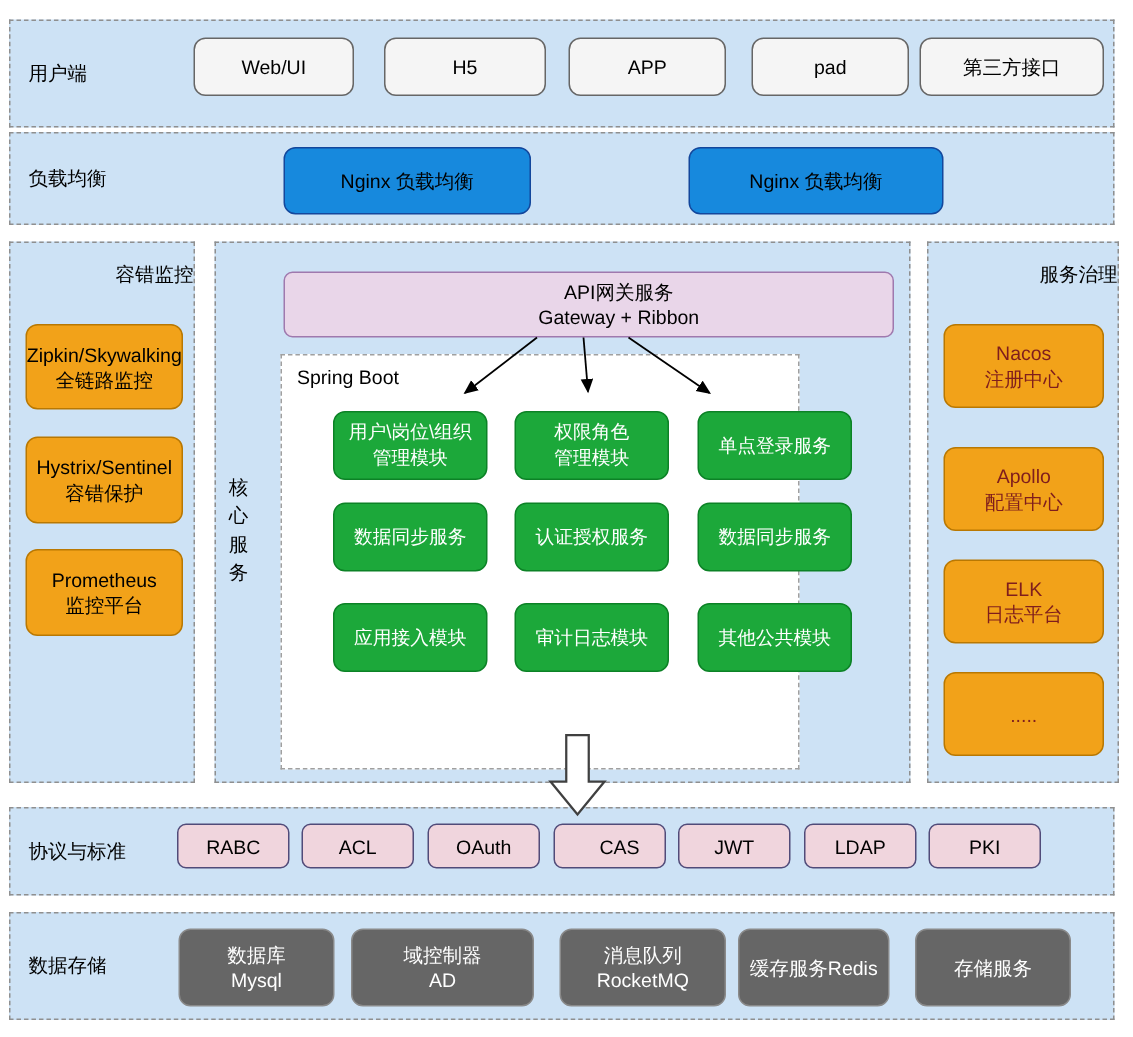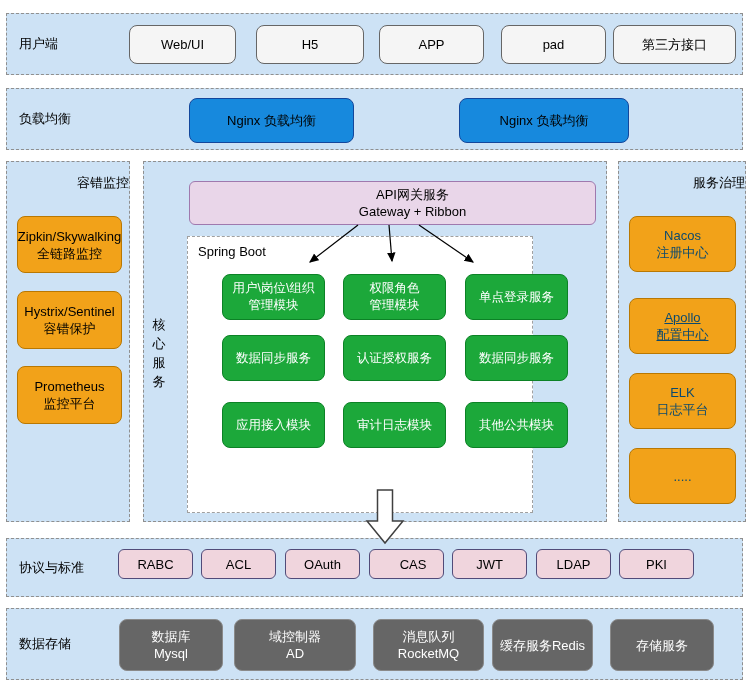--- a/index.html
+++ b/index.html
@@ -6,37 +6,37 @@
   body{font-family:"Liberation Sans","DejaVu Sans",sans-serif;color:#000;}
   #canvas{position:relative;width:755px;height:691px;background:#fff;overflow:hidden;}
   .section{position:absolute;background:#cde2f5;border:1px dashed #8f8f8f;box-sizing:border-box;}
   .sec-label{position:absolute;left:12px;top:50%;transform:translateY(-50%);font-size:13px;white-space:nowrap;}
   .col-title{position:absolute;left:0;right:0;top:12px;text-align:right;font-size:13px;}
   .box{position:absolute;box-sizing:border-box;display:flex;align-items:center;justify-content:center;
        text-align:center;font-size:13px;line-height:17px;white-space:pre-line;}
   .client-box{background:#f5f5f5;border:1px solid #666;border-radius:8px;}
   .blue-box{background:#1789dd;border:1px solid #13479c;border-radius:8px;color:#000000;}
   .orange-box{background:#f2a219;border:1px solid #b97802;border-radius:8px;}
-  .orange-box.white-text{color:#0c4a6e;}
+  .orange-box.white-text{color:#7f1d1d;}
   .green-box{background:#1ca83a;border:1px solid #0c8226;border-radius:8px;color:#fff;font-size:12.5px;}
   .gateway-box{background:#e9d6e9;border:1px solid #9f79ae;border-radius:6px;}
   .springboot{position:absolute;background:#fff;border:1px dashed #a0a0a0;box-sizing:border-box;}
   .sb-label{position:absolute;left:10px;top:7px;font-size:13px;}
   .protocol-box{background:#f0d5dd;border:1px solid #514b79;border-radius:6px;}
   .storage-box{background:#666;border:1px solid #8a8a8a;border-radius:8px;color:#fff;}
   .vlabel{position:absolute;left:7px;top:153px;width:16px;font-size:13px;line-height:19px;
           word-break:break-all;text-align:center;}
   #arrow-layer{position:absolute;left:0;top:0;width:755px;height:691px;pointer-events:none;z-index:9;}
 </style>
 </head>
 <body>
 
 <div id="canvas">
 
-  <div class="section" style="left:6px;top:13px;width:737px;height:62px;">
+  <div class="section" style="left:6px;top:13px;width:737px;height:72px;">
     <div class="sec-label">用户端</div>
     <div class="box client-box" style="left:122px;top:11px;width:107px;height:39px;">Web/UI</div>
     <div class="box client-box" style="left:249px;top:11px;width:108px;height:39px;">H5</div>
     <div class="box client-box" style="left:372px;top:11px;width:105px;height:39px;">APP</div>
     <div class="box client-box" style="left:494px;top:11px;width:105px;height:39px;">pad</div>
     <div class="box client-box" style="left:606px;top:11px;width:123px;height:39px;">第三方接口</div>
   </div>
 
   <div class="section" style="left:6px;top:88px;width:737px;height:62px;">
     <div class="sec-label">负载均衡</div>
@@ -71,21 +71,21 @@
       <div class="box green-box" style="left:34px;top:165px;width:103px;height:46px;">应用接入模块</div>
       <div class="box green-box" style="left:155px;top:165px;width:103px;height:46px;">审计日志模块</div>
       <div class="box green-box" style="left:277px;top:165px;width:103px;height:46px;">其他公共模块</div>
     </div>
   </div>
 
   <div class="section" style="left:618px;top:161px;width:128px;height:361px;">
     <div class="col-title">服务治理</div>
     <div class="box orange-box white-text" style="left:10px;top:54px;width:107px;height:56px;">Nacos
 注册中心</div>
-    <div class="box orange-box white-text" style="left:10px;top:136px;width:107px;height:56px;text-decoration:underline;">Apollo
+    <div class="box orange-box white-text" style="left:10px;top:136px;width:107px;height:56px;">Apollo
 配置中心</div>
     <div class="box orange-box white-text" style="left:10px;top:211px;width:107px;height:56px;">ELK
 日志平台</div>
     <div class="box orange-box white-text" style="left:10px;top:286px;width:107px;height:56px;">.....</div>
   </div>
 
   <div class="section" style="left:6px;top:538px;width:737px;height:59px;">
     <div class="sec-label">协议与标准</div>
     <div class="box protocol-box" style="left:111px;top:10px;width:75px;height:30px;">RABC</div>
     <div class="box protocol-box" style="left:194px;top:10px;width:75px;height:30px;">ACL</div>

